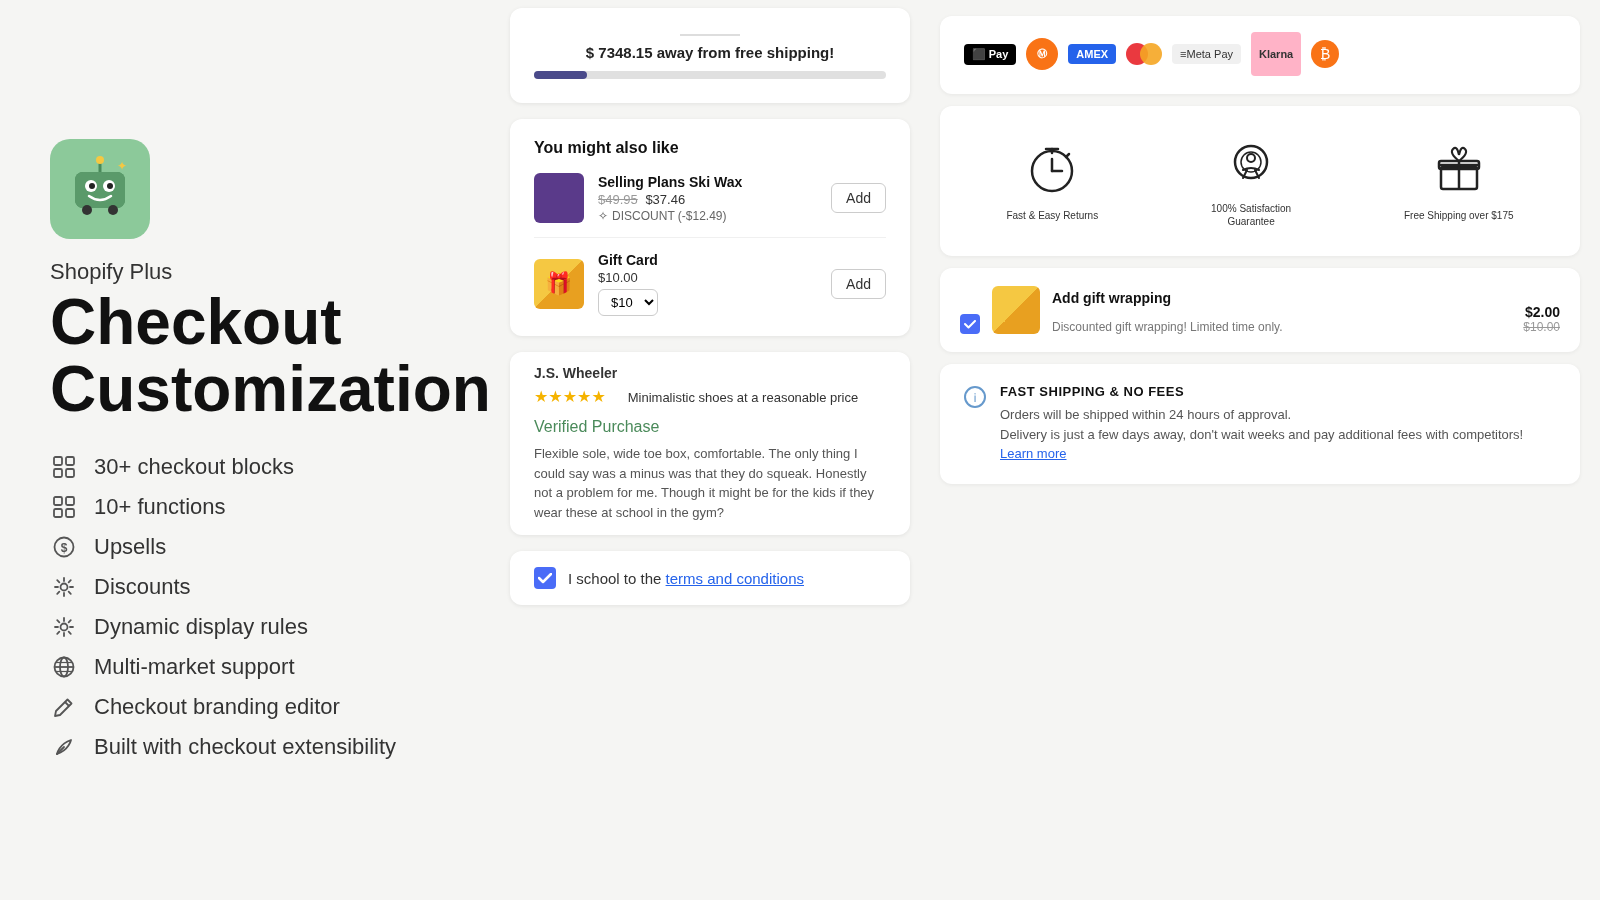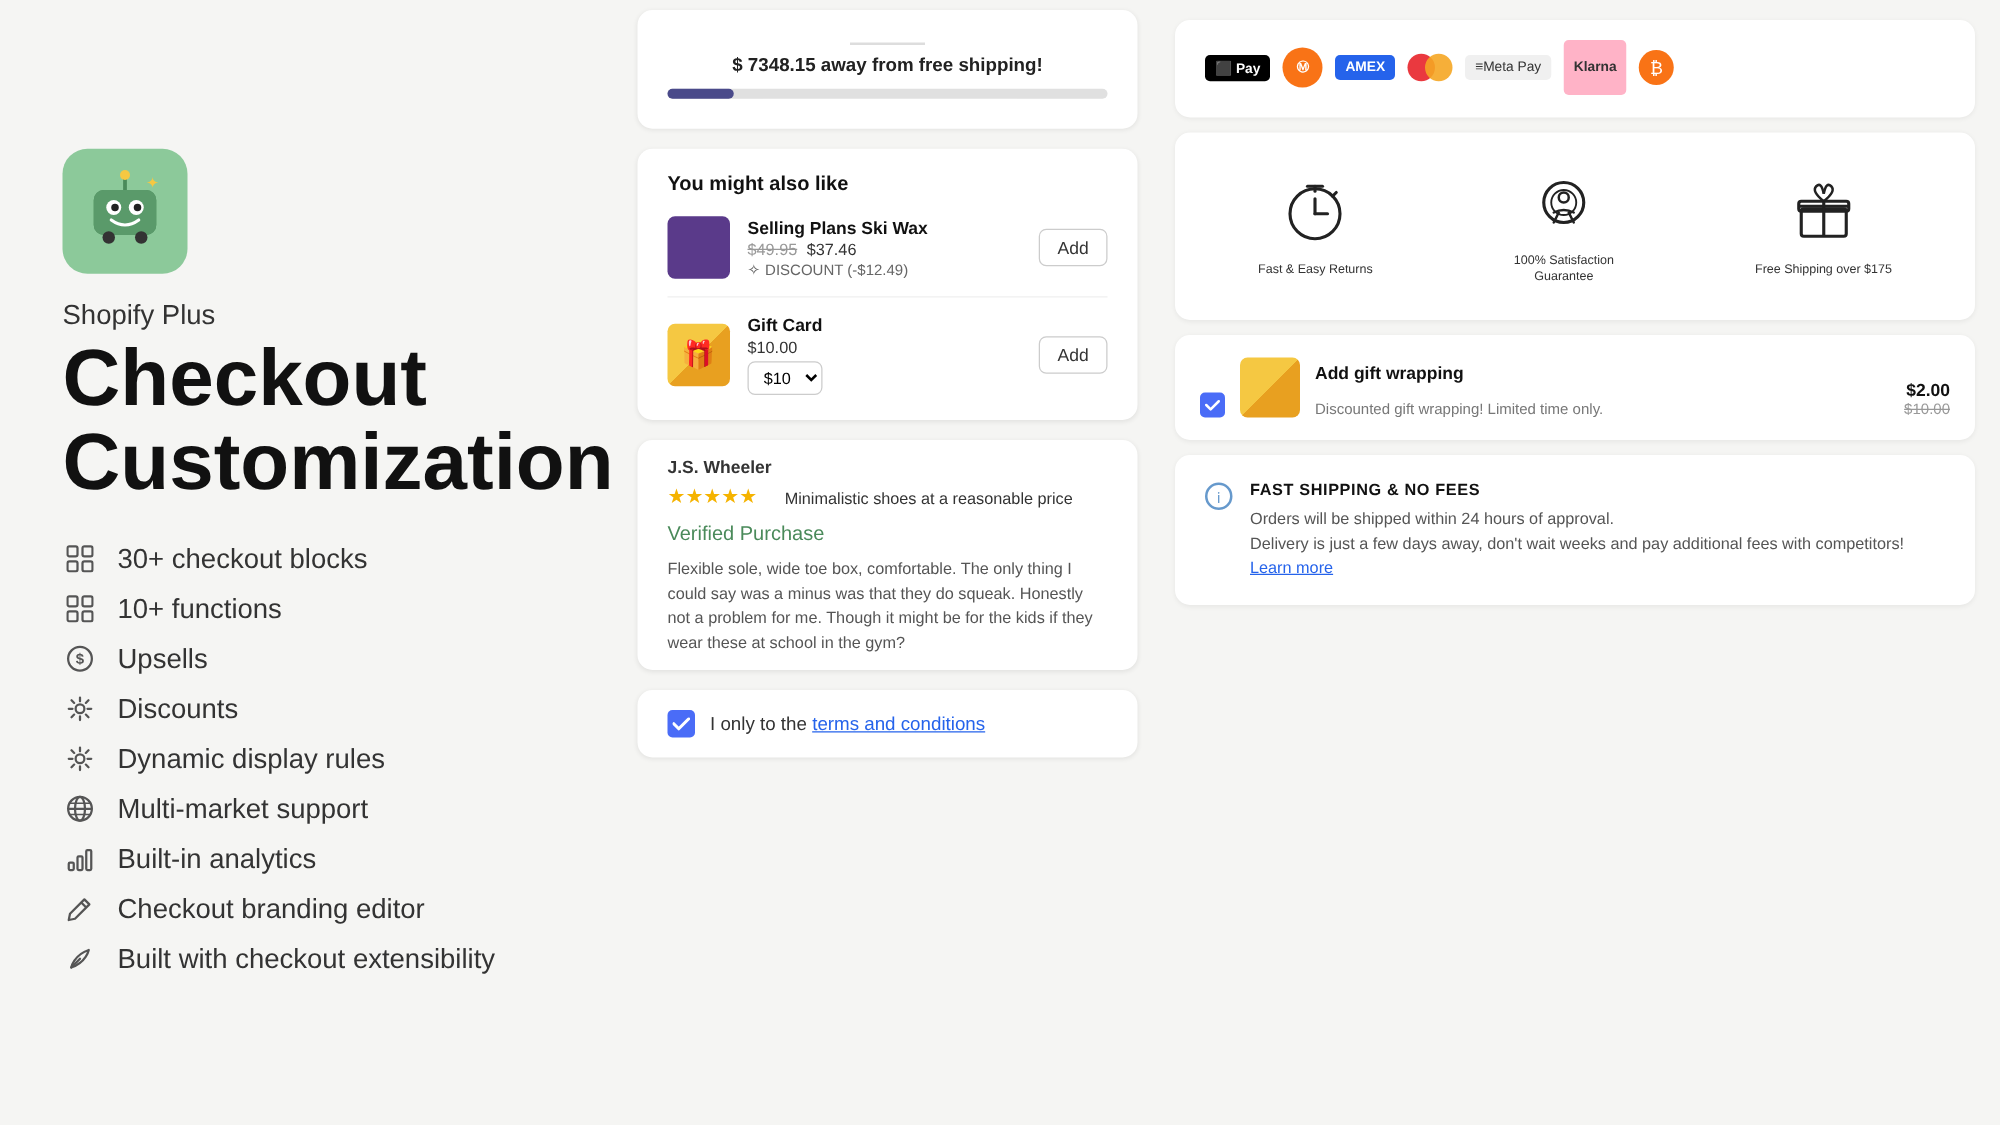--- a/index.html
+++ b/index.html
@@ -603,30 +603,20 @@
             <line x1="1.5" y1="11" x2="20.5" y2="11" stroke="#555" stroke-width="1.8"></line>
             <line x1="3" y1="6.5" x2="19" y2="6.5" stroke="#555" stroke-width="1.2"></line>
             <line x1="3" y1="15.5" x2="19" y2="15.5" stroke="#555" stroke-width="1.2"></line>
           </svg>
         </span>
       <span>Multi-market support</span>
     </li>
       <li class="feature-item">
       <span class="feature-icon">
           <svg width="22" height="22" viewBox="0 0 22 22" fill="none">
-            <rect x="2" y="14" width="4" height="6" rx="1" stroke="#555" stroke-width="1.8"></rect>
-            <rect x="9" y="9" width="4" height="11" rx="1" stroke="#555" stroke-width="1.8"></rect>
-            <rect x="16" y="4" width="4" height="16" rx="1" stroke="#555" stroke-width="1.8"></rect>
-          </svg>
-        </span>
-      <span>Built-in analytics</span>
-    </li>
-      <li class="feature-item">
-      <span class="feature-icon">
-          <svg width="22" height="22" viewBox="0 0 22 22" fill="none">
             <path d="M14.5 3.5L18.5 7.5L7 19L2 20L3 15L14.5 3.5Z" stroke="#555" stroke-width="1.8" stroke-linejoin="round"></path>
             <line x1="12" y1="6" x2="16" y2="10" stroke="#555" stroke-width="1.8"></line>
           </svg>
         </span>
       <span>Checkout branding editor</span>
     </li>
       <li class="feature-item">
       <span class="feature-icon">
           <svg width="22" height="22" viewBox="0 0 22 22" fill="none">
             <path d="M4 18C4 18 6 8 18 4C18 4 16 14 4 18Z" stroke="#555" stroke-width="1.8" stroke-linejoin="round"></path>
@@ -696,21 +686,21 @@
     <div class="review-text">Flexible sole, wide toe box, comfortable. The only thing I could say was a minus was that they do squeak. Honestly not a problem for me. Though it might be for the kids if they wear these at school in the gym?</div>
   </div>
 
   <div class="checkout-card terms-card">
     <div class="terms-checkbox">
       <svg width="14" height="11" viewBox="0 0 14 11" fill="none">
         <path d="M1 5L5 9L13 1" stroke="white" stroke-width="2.5" stroke-linecap="round" stroke-linejoin="round"></path>
       </svg>
     </div>
     <div class="terms-text">
-      <span>I only to the</span>
+      <span>I school to the</span>
       <a href="#" class="terms-link">terms and conditions</a>
     </div>
   </div>
 </div>
 
 <div class="right-panel">
 
   <div class="right-card payment-card">
     <div class="payment-logos">
       <div class="pay-badge">⬛ Pay</div>

